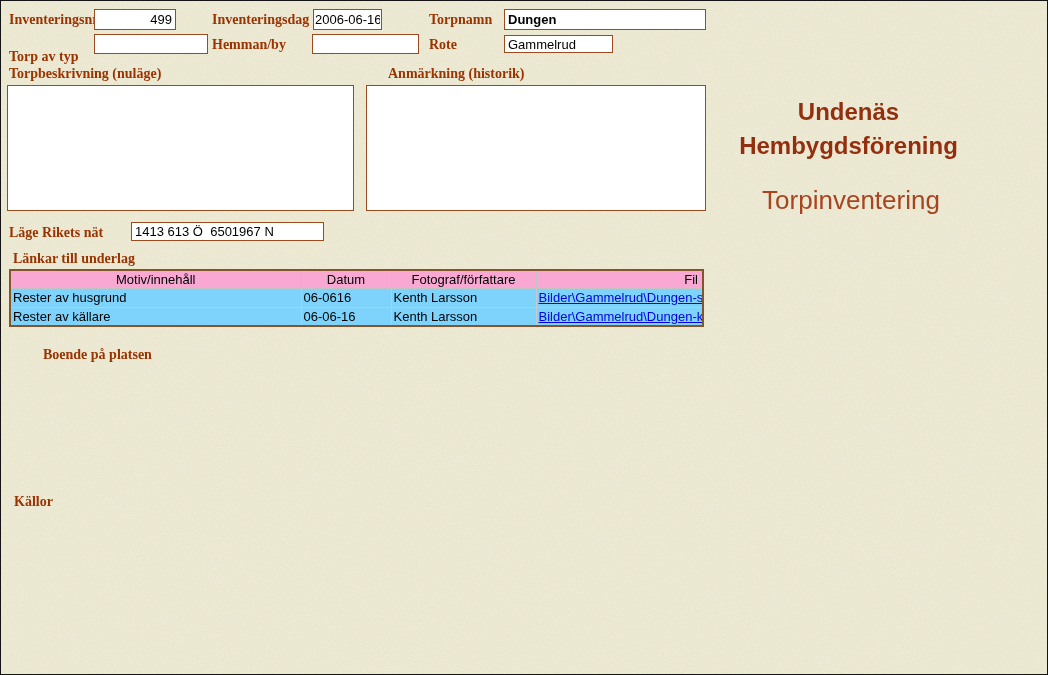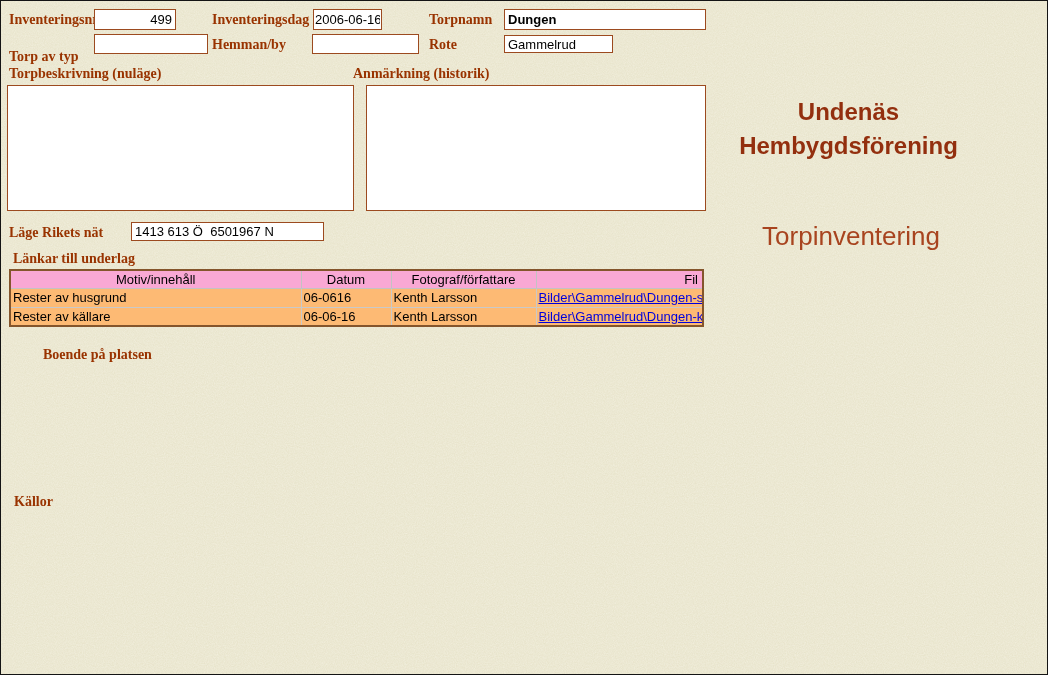--- a/index.html
+++ b/index.html
@@ -71,21 +71,21 @@
     background: #f9a8d4;
     font-weight: normal;
     text-align: center;
     height: 18px;
     border: 1px solid #c3c3c3;
     overflow: hidden;
     white-space: nowrap;
   }
   table.links th.right { text-align: right; padding-right: 4px; margin-left: 24px; }
   table.links td {
-    background: #fdba74;
+    background: #7dd3fc;
     height: 19px;
     border: 1px solid #c9c9c9;
     padding: 0 2px;
     overflow: hidden;
     white-space: nowrap;
   }
   .link {
     color: #0000dd;
     text-decoration: underline;
     cursor: pointer;
@@ -102,21 +102,20 @@
     line-height: 34px;
     color: #932f0e;
   }
   .subtitle {
     position: absolute;
     left: 700px; top: 184px;
     width: 300px;
     text-align: center;
     font-size: 26px;
     color: #a8441f;
-    margin-top: 36px;
   }
 </style>
 </head>
 <body>
 
 <div class="page">
 
   <svg class="texture" xmlns="http://www.w3.org/2000/svg">
     <defs>
       <filter id="grainLight" x="0" y="0" width="100%" height="100%">
@@ -149,21 +148,21 @@
 
     <span class="lbl" style="left:211px; top:36px;">Hemman/by</span>
     <input class="field" style="left: 311px; top: 33px; width: 107px; height: 20px;" value="">
 
     <span class="lbl" style="left:428px; top:36px;">Rote</span>
     <input class="field" style="left: 503px; top: 34px; width: 109px; height: 18px;" value="Gammelrud">
 
     <span class="lbl" style="left:8px; top:65px;">Torpbeskrivning (nuläge)</span>
     <textarea class="tarea" style="left: 6px; top: 84px; width: 347px; height: 126px;"></textarea>
 
-    <span class="lbl" style="left:352px; top:65px;">Anmärkning (historik)</span>
+    <span class="lbl" style="left:387px; top:65px;">Anmärkning (historik)</span>
     <textarea class="tarea" style="left: 365px; top: 84px; width: 340px; height: 126px;"></textarea>
 
     <span class="lbl" style="left:8px; top:224px;">Läge Rikets nät</span>
     <input class="field" style="left: 130px; top: 221px; width: 193px; height: 19px;" value="1413 613 Ö  6501967 N">
 
     <span class="lbl" style="left:12px; top:250px;">Länkar till underlag</span>
 
     <table class="links">
       <colgroup>
         <col style="width:291px">

